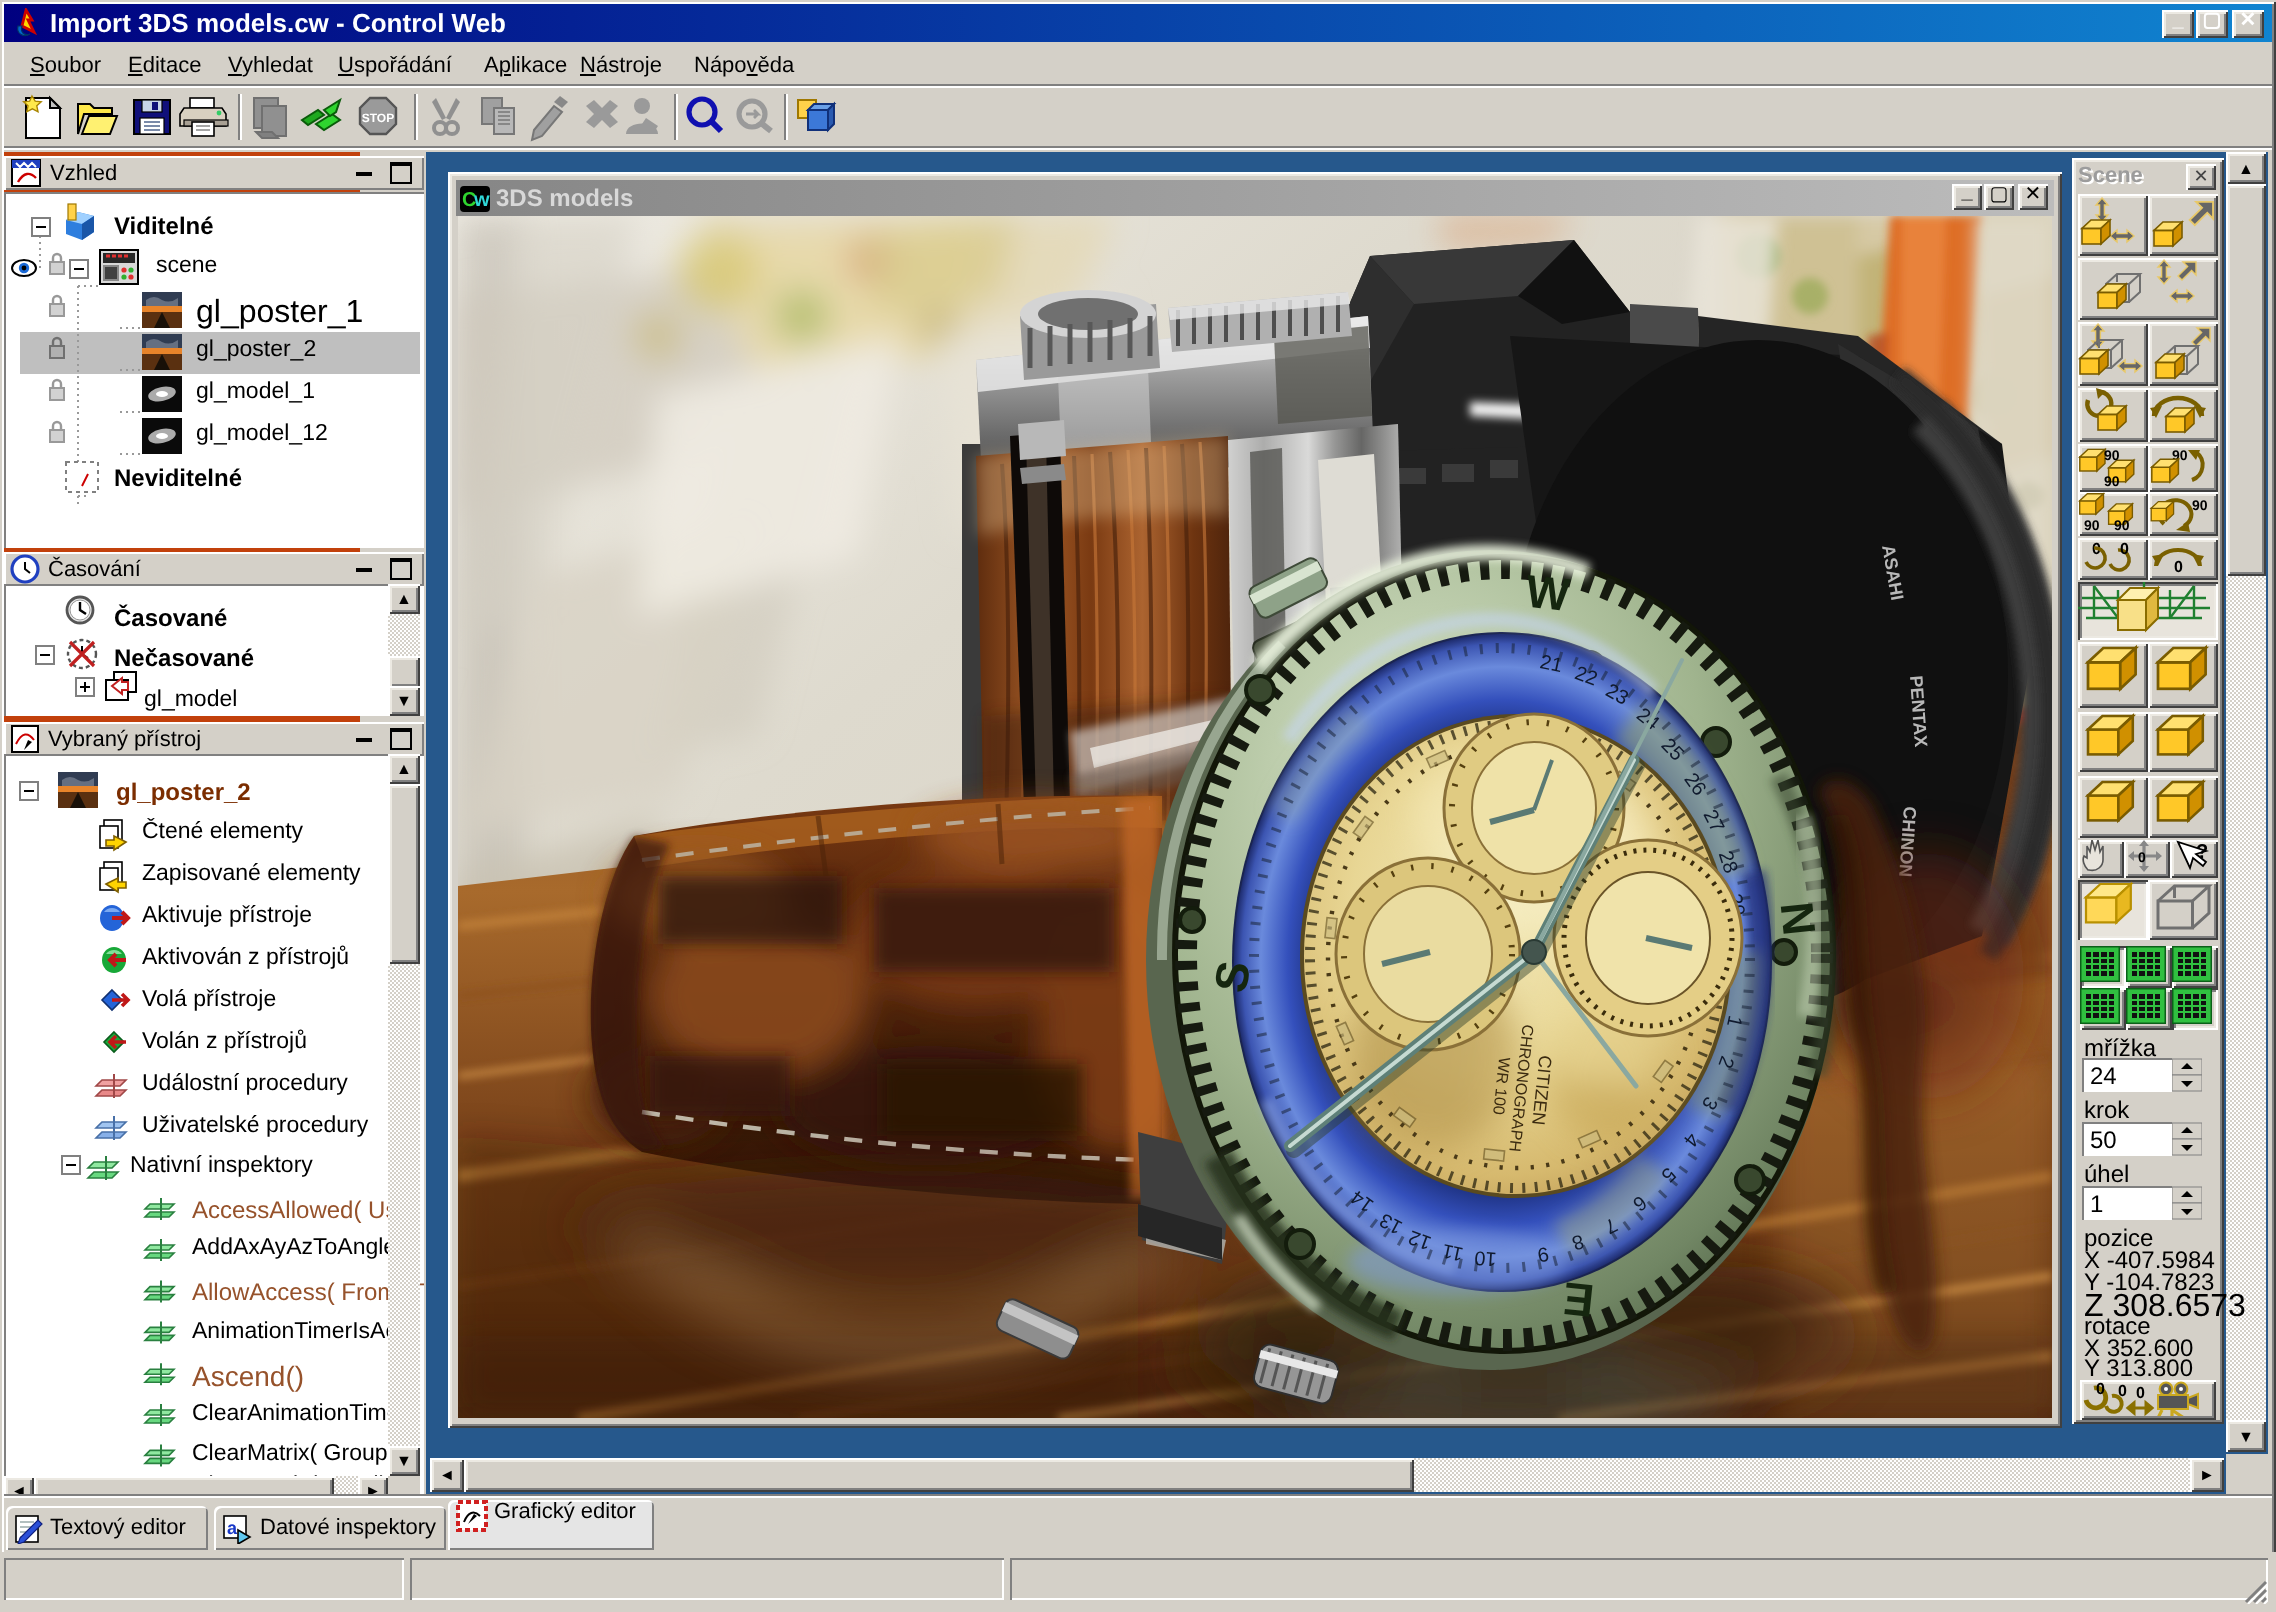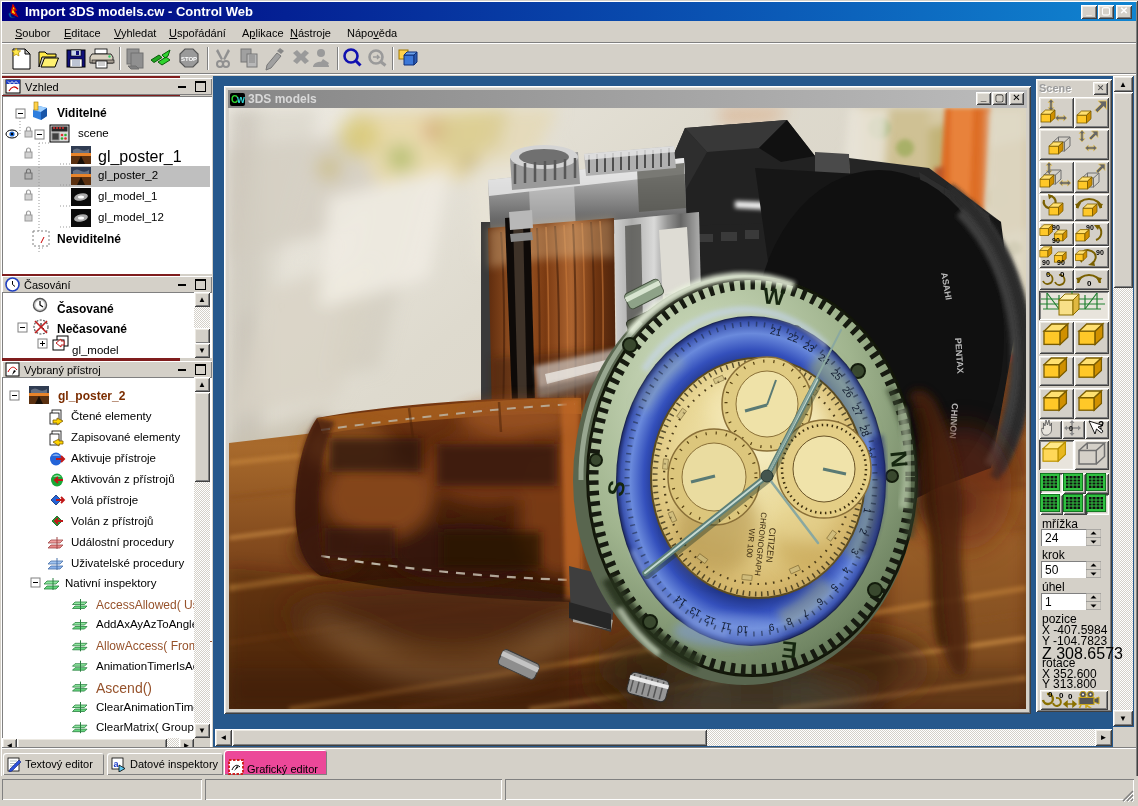--- a/index.html
+++ b/index.html
@@ -132,21 +132,21 @@
       <rect x="382" y="0" width="1" height="23" fill="#fff"></rect>
 <g transform="translate(385,0)">
 <rect x="3" y="3" width="9" height="9" fill="#ffd24a" stroke="#a07800"></rect>
 <path d="M8 8 h10 v10 h-10 z" fill="#3c78d8" stroke="#10307a"></path>
 <path d="M8 8 l3 -3 h10 l-3 3 z" fill="#6aa0e8" stroke="#10307a"></path>
 <path d="M18 8 l3 -3 v10 l-3 3 z" fill="#2a5ab0" stroke="#10307a"></path>
 </g>
 </svg>
 </div>
 
-<div class="abs" style="left:2px;top:76px;width:178px;height:676px;background:#7f1d1d">
+<div class="abs" style="left:2px;top:76px;width:178px;height:676px;background:#c2410c">
 
 <div class="abs panelhdr" style="left:0;top:2px;width:210px">
 <svg width="16" height="15" viewBox="0 0 16 15" style="margin-left:3px">
         <rect x="1" y="1" width="14" height="13" fill="#fff" stroke="#000"></rect>
         <rect x="1" y="1" width="14" height="4" fill="#2040c0"></rect>
         <path d="M3 2.5 l2 2 2-2 2 2 2-2 2 2" stroke="#fff" fill="none"></path>
         <path d="M4 12 c3-5 6-5 9-2" stroke="#c00" fill="none" stroke-width="1.2"></path>
       </svg>
 <span style="margin-left:4px">Vzhled</span>
 <span style="position:absolute;right:26px;top:8px;width:8px;height:2px;background:#000"></span>
@@ -1145,21 +1145,21 @@
 <span style="margin-left:3px;font-size:11px">Textový editor</span>
   </div>
 <div class="abs raised1" style="left:107px;top:753px;width:116px;height:22px;background:#D4D0C8;border-radius:3px 3px 0 0;display:flex;align-items:center">
 <svg width="16" height="15" viewBox="0 0 16 15" style="margin-left:4px">
       <rect x="1" y="1" width="11" height="11" fill="#fff" stroke="#000" stroke-width=".8"></rect>
       <text x="2.5" y="10" font-size="9" font-weight="bold" fill="#1838c8" font-family="Liberation Sans">a</text>
       <path d="M8 8 l6 3.5 -6 3.5z" fill="#60c8f0" stroke="#000" stroke-width=".8"></path>
     </svg>
 <span style="margin-left:3px;font-size:11px">Datové inspektory</span>
   </div>
-<div class="abs raised1" style="left:224px;top:750px;width:103px;height:25px;background:#ec4899;border-radius:3px 3px 0 0;display:flex;align-items:flex-end;z-index:3">
+<div class="abs raised1" style="left:224px;top:750px;width:103px;height:25px;background:#e5e5e5;border-radius:3px 3px 0 0;display:flex;align-items:flex-start;z-index:3">
 <svg width="16" height="16" viewBox="0 0 16 16" style="margin-left:4px">
       <rect x="1" y="1" width="14" height="14" fill="#fff" stroke="#d02020" stroke-width="2" stroke-dasharray="2.5 1.5"></rect>
       <path d="M4 11 c2-5 5-6 8-3" stroke="#000" fill="none"></path>
       <path d="M6 12 l3-5 1.5 1z" fill="#000"></path>
     </svg>
 <span style="margin-left:3px;font-size:11px">Grafický editor</span>
   </div>
 <div class="abs" style="left:0px;top:776px;width:1138px;height:30px;background:#D4D0C8"></div>
 <div class="abs sunken1" style="left:2px;top:779px;width:200px;height:21px;background:#D4D0C8"></div>
 <div class="abs sunken1" style="left:205px;top:779px;width:297px;height:21px;background:#D4D0C8"></div>

